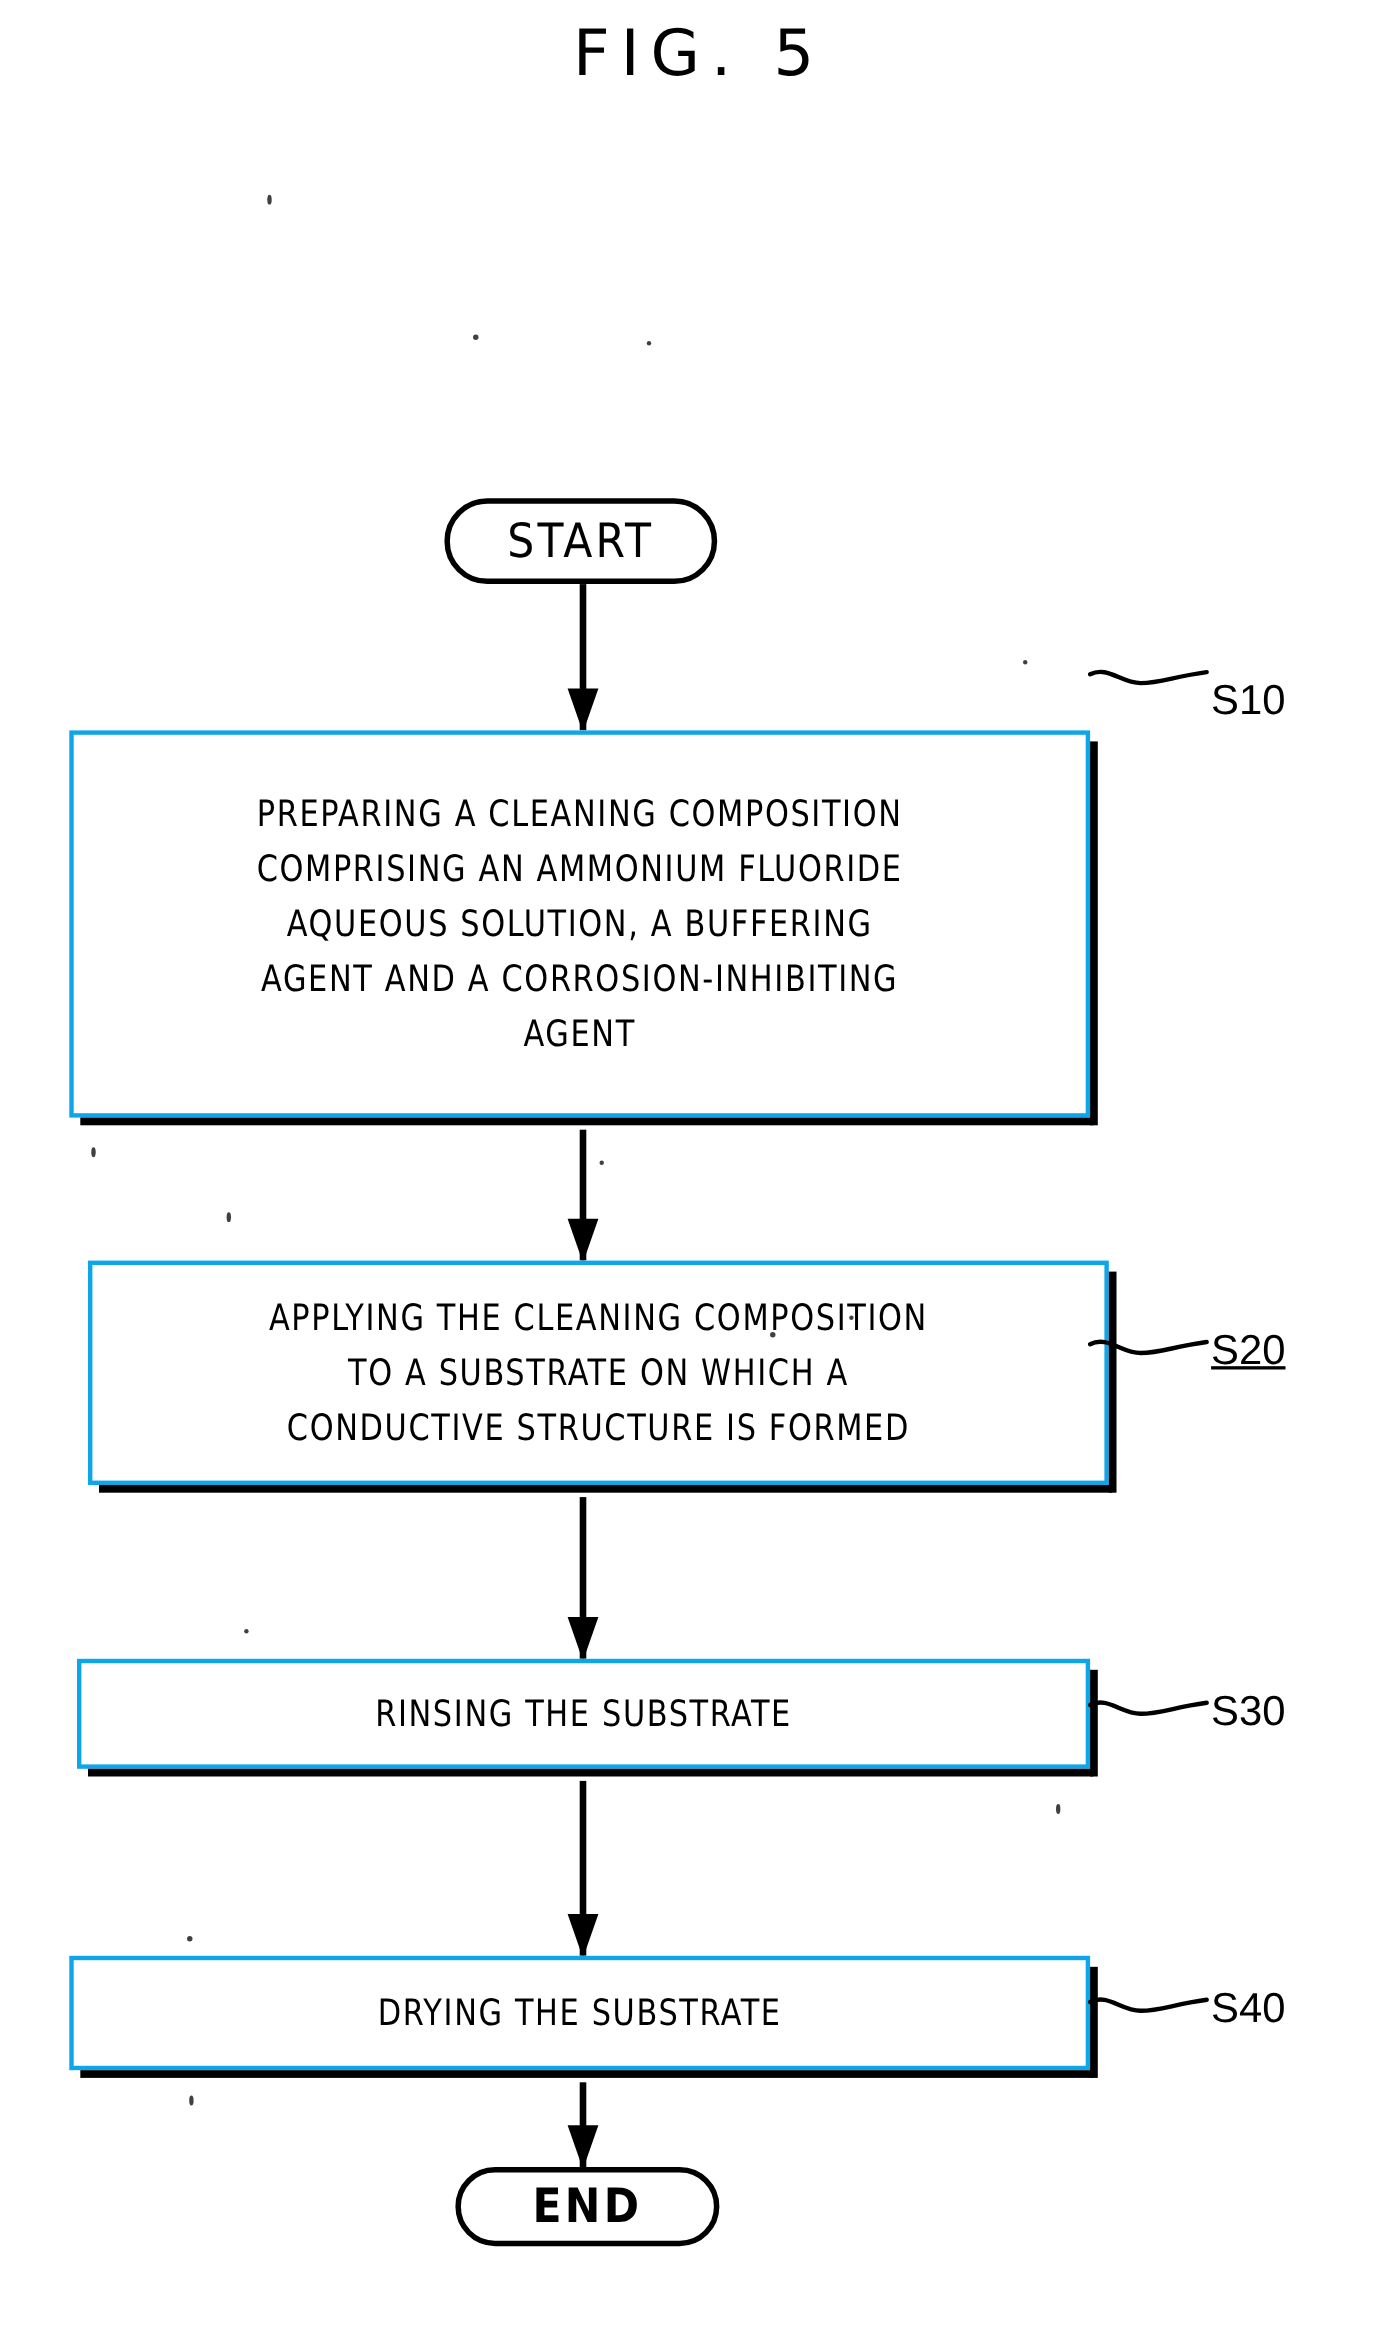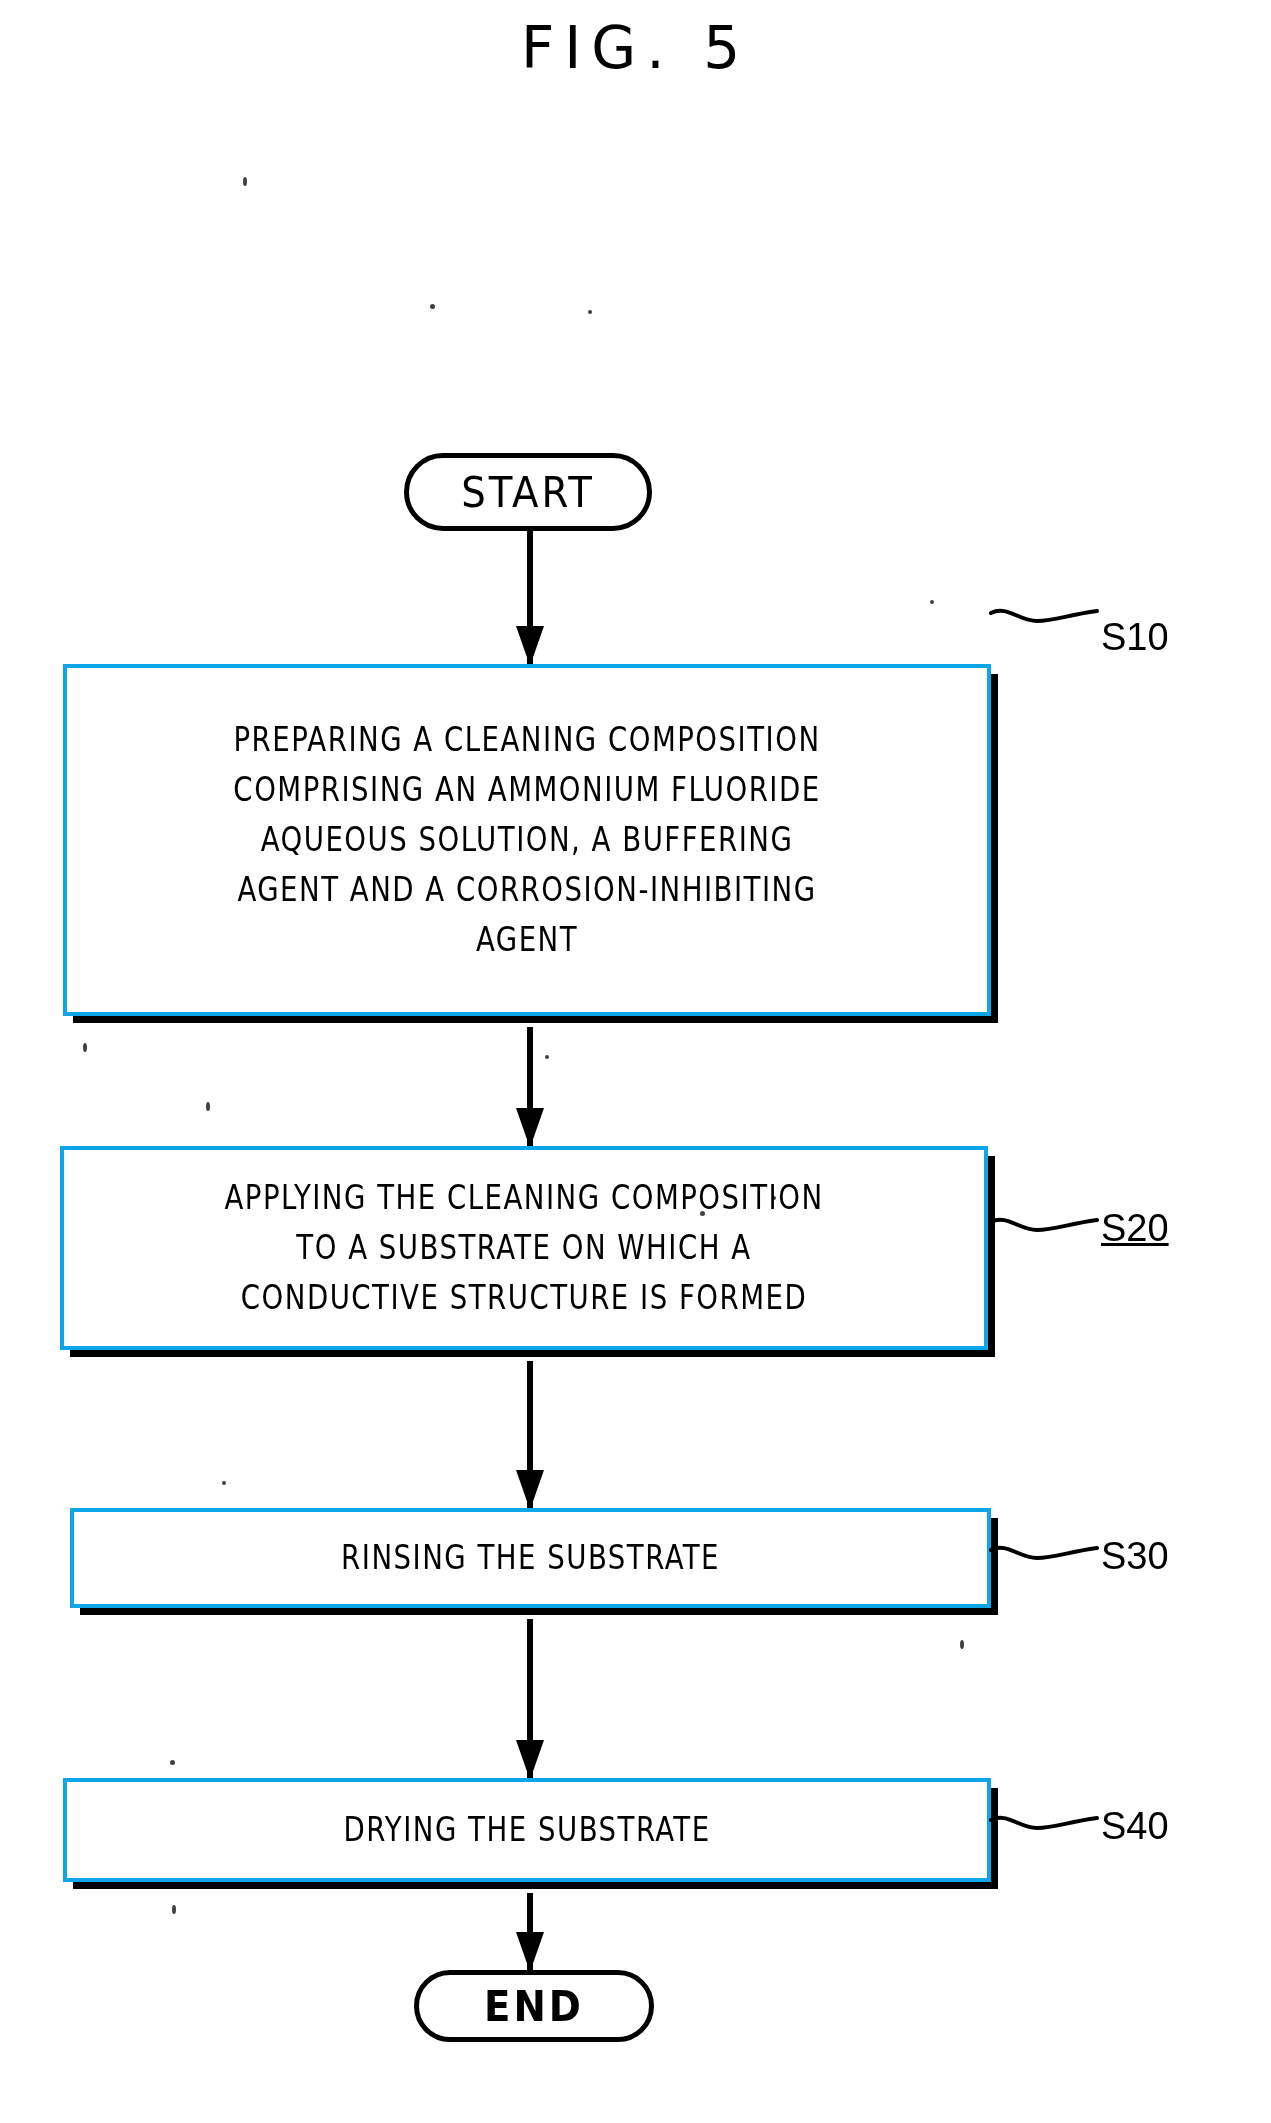--- a/index.html
+++ b/index.html
@@ -102,21 +102,21 @@
     line-height: 50px;
     letter-spacing: 1.6px;
     text-align: center;
     width: 100%;
     white-space: pre-line;
     color: #000;
     transform: scaleX(0.93);
   }
 
   #box-s10 { left: 63px;  top: 664px;  width: 928px; height: 352px; }
-  #box-s20 { left: 60px;  top: 1146px; width: 928px; height: 204px; align-items: center; }
+  #box-s20 { left: 80px;  top: 1146px; width: 928px; height: 204px; align-items: center; }
   #box-s30 { left: 70px;  top: 1508px; width: 921px; height: 100px; }
   #box-s40 { left: 63px;  top: 1778px; width: 928px; height: 104px; }
 
   
   .connector {
     position: absolute;
     left: 527px;
     width: 6px;
     background: #000;
   }

